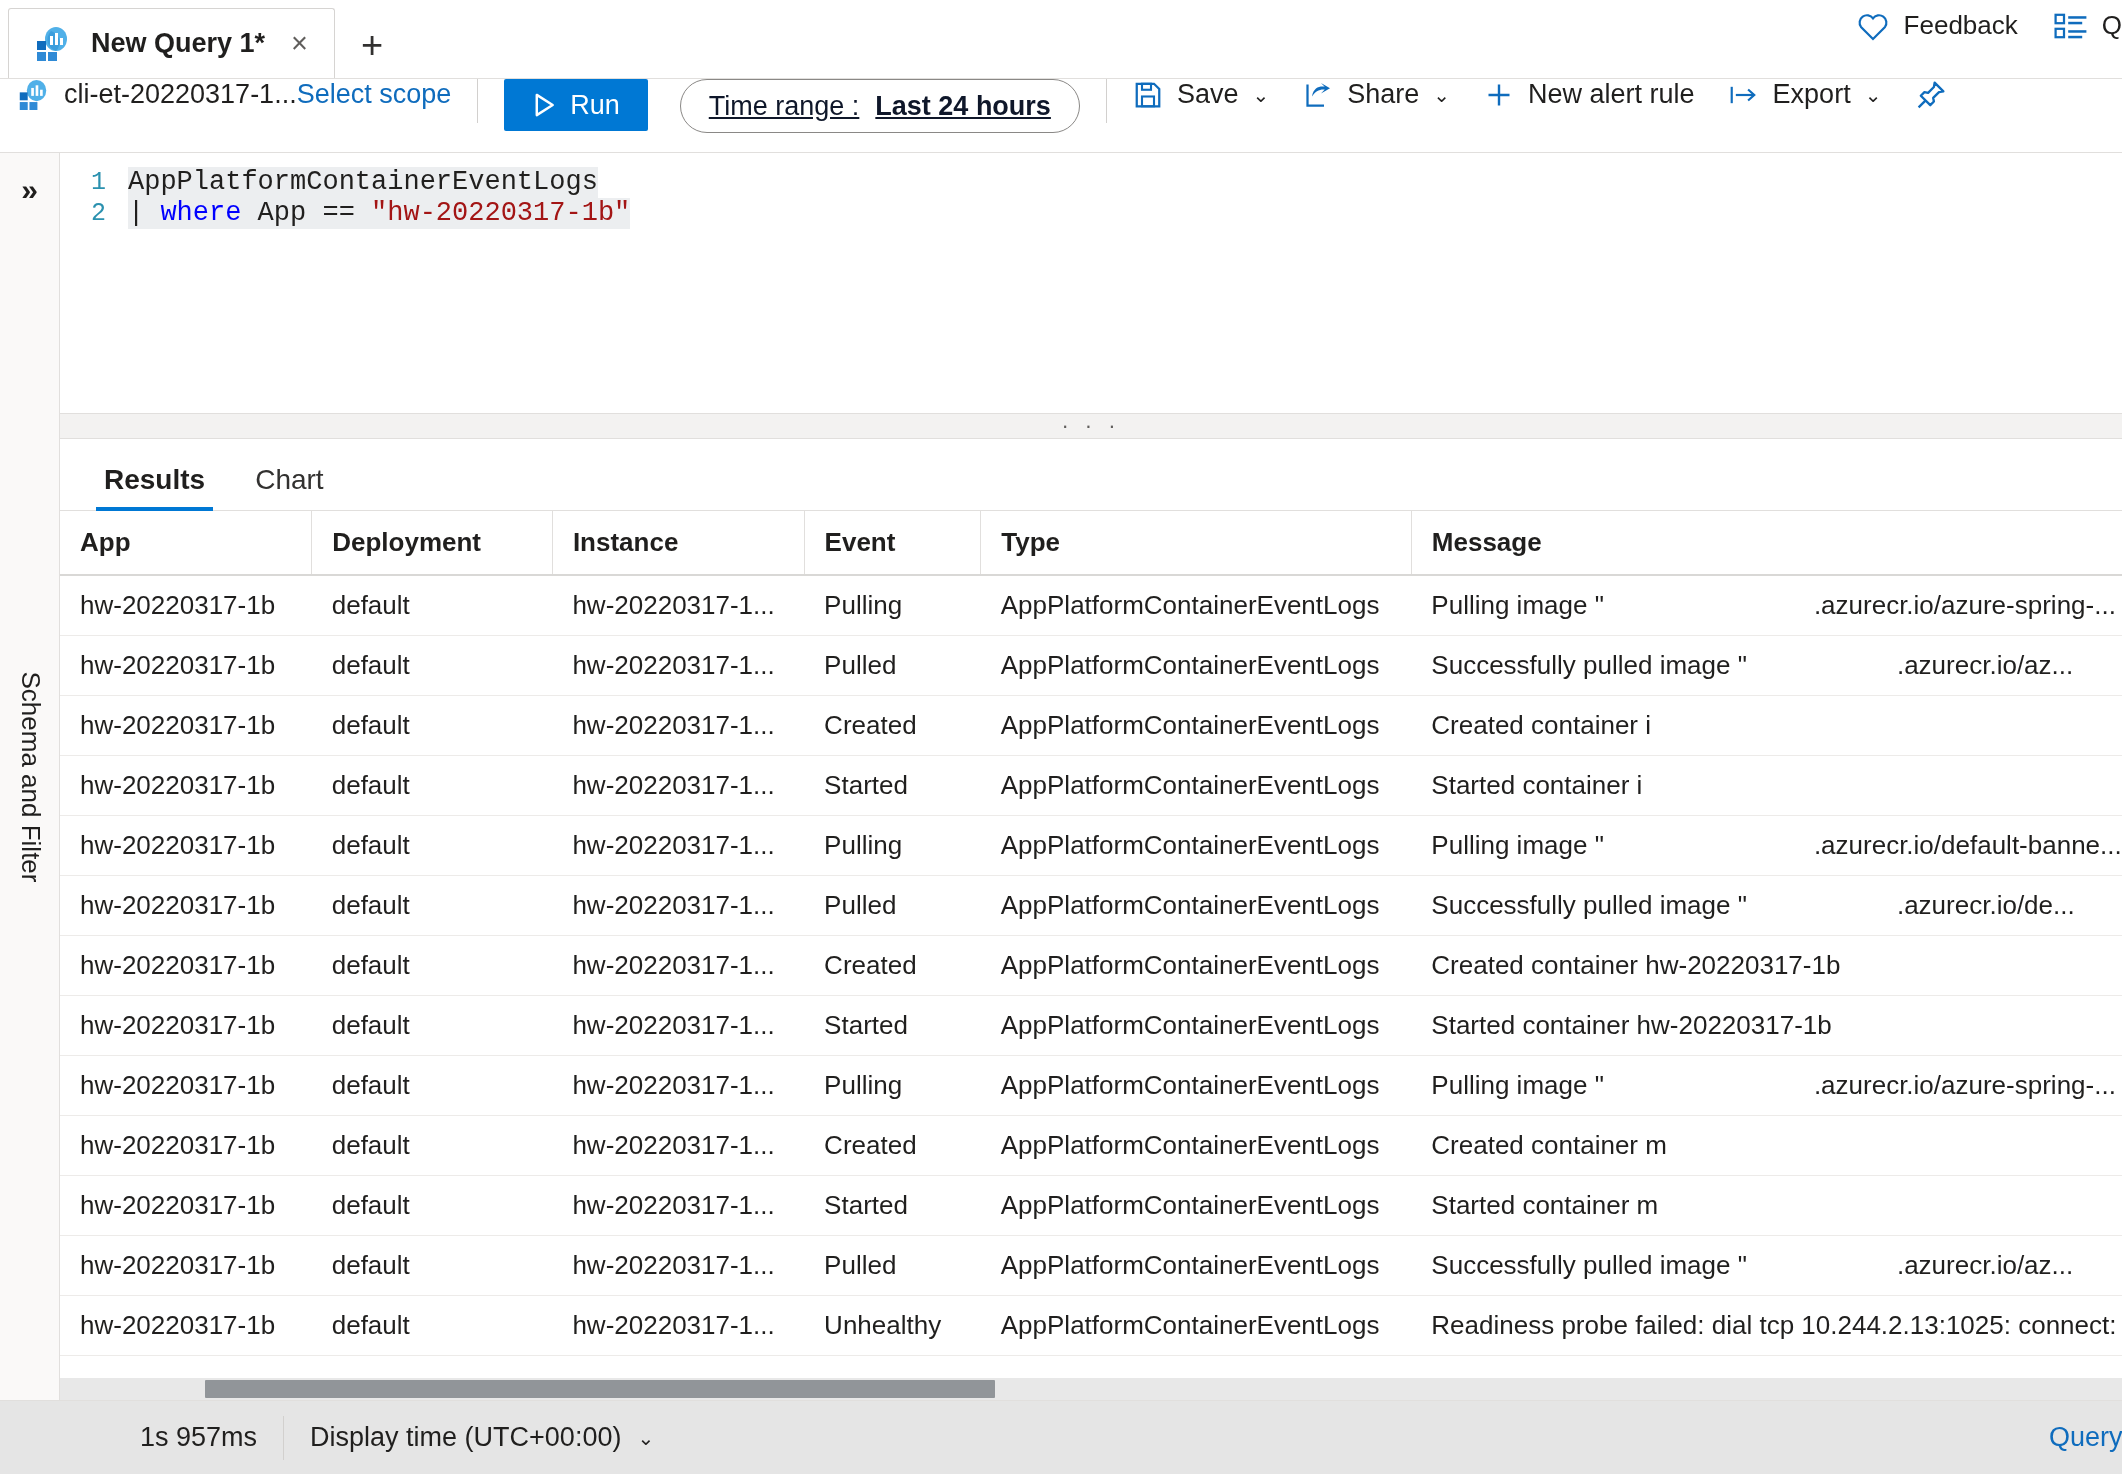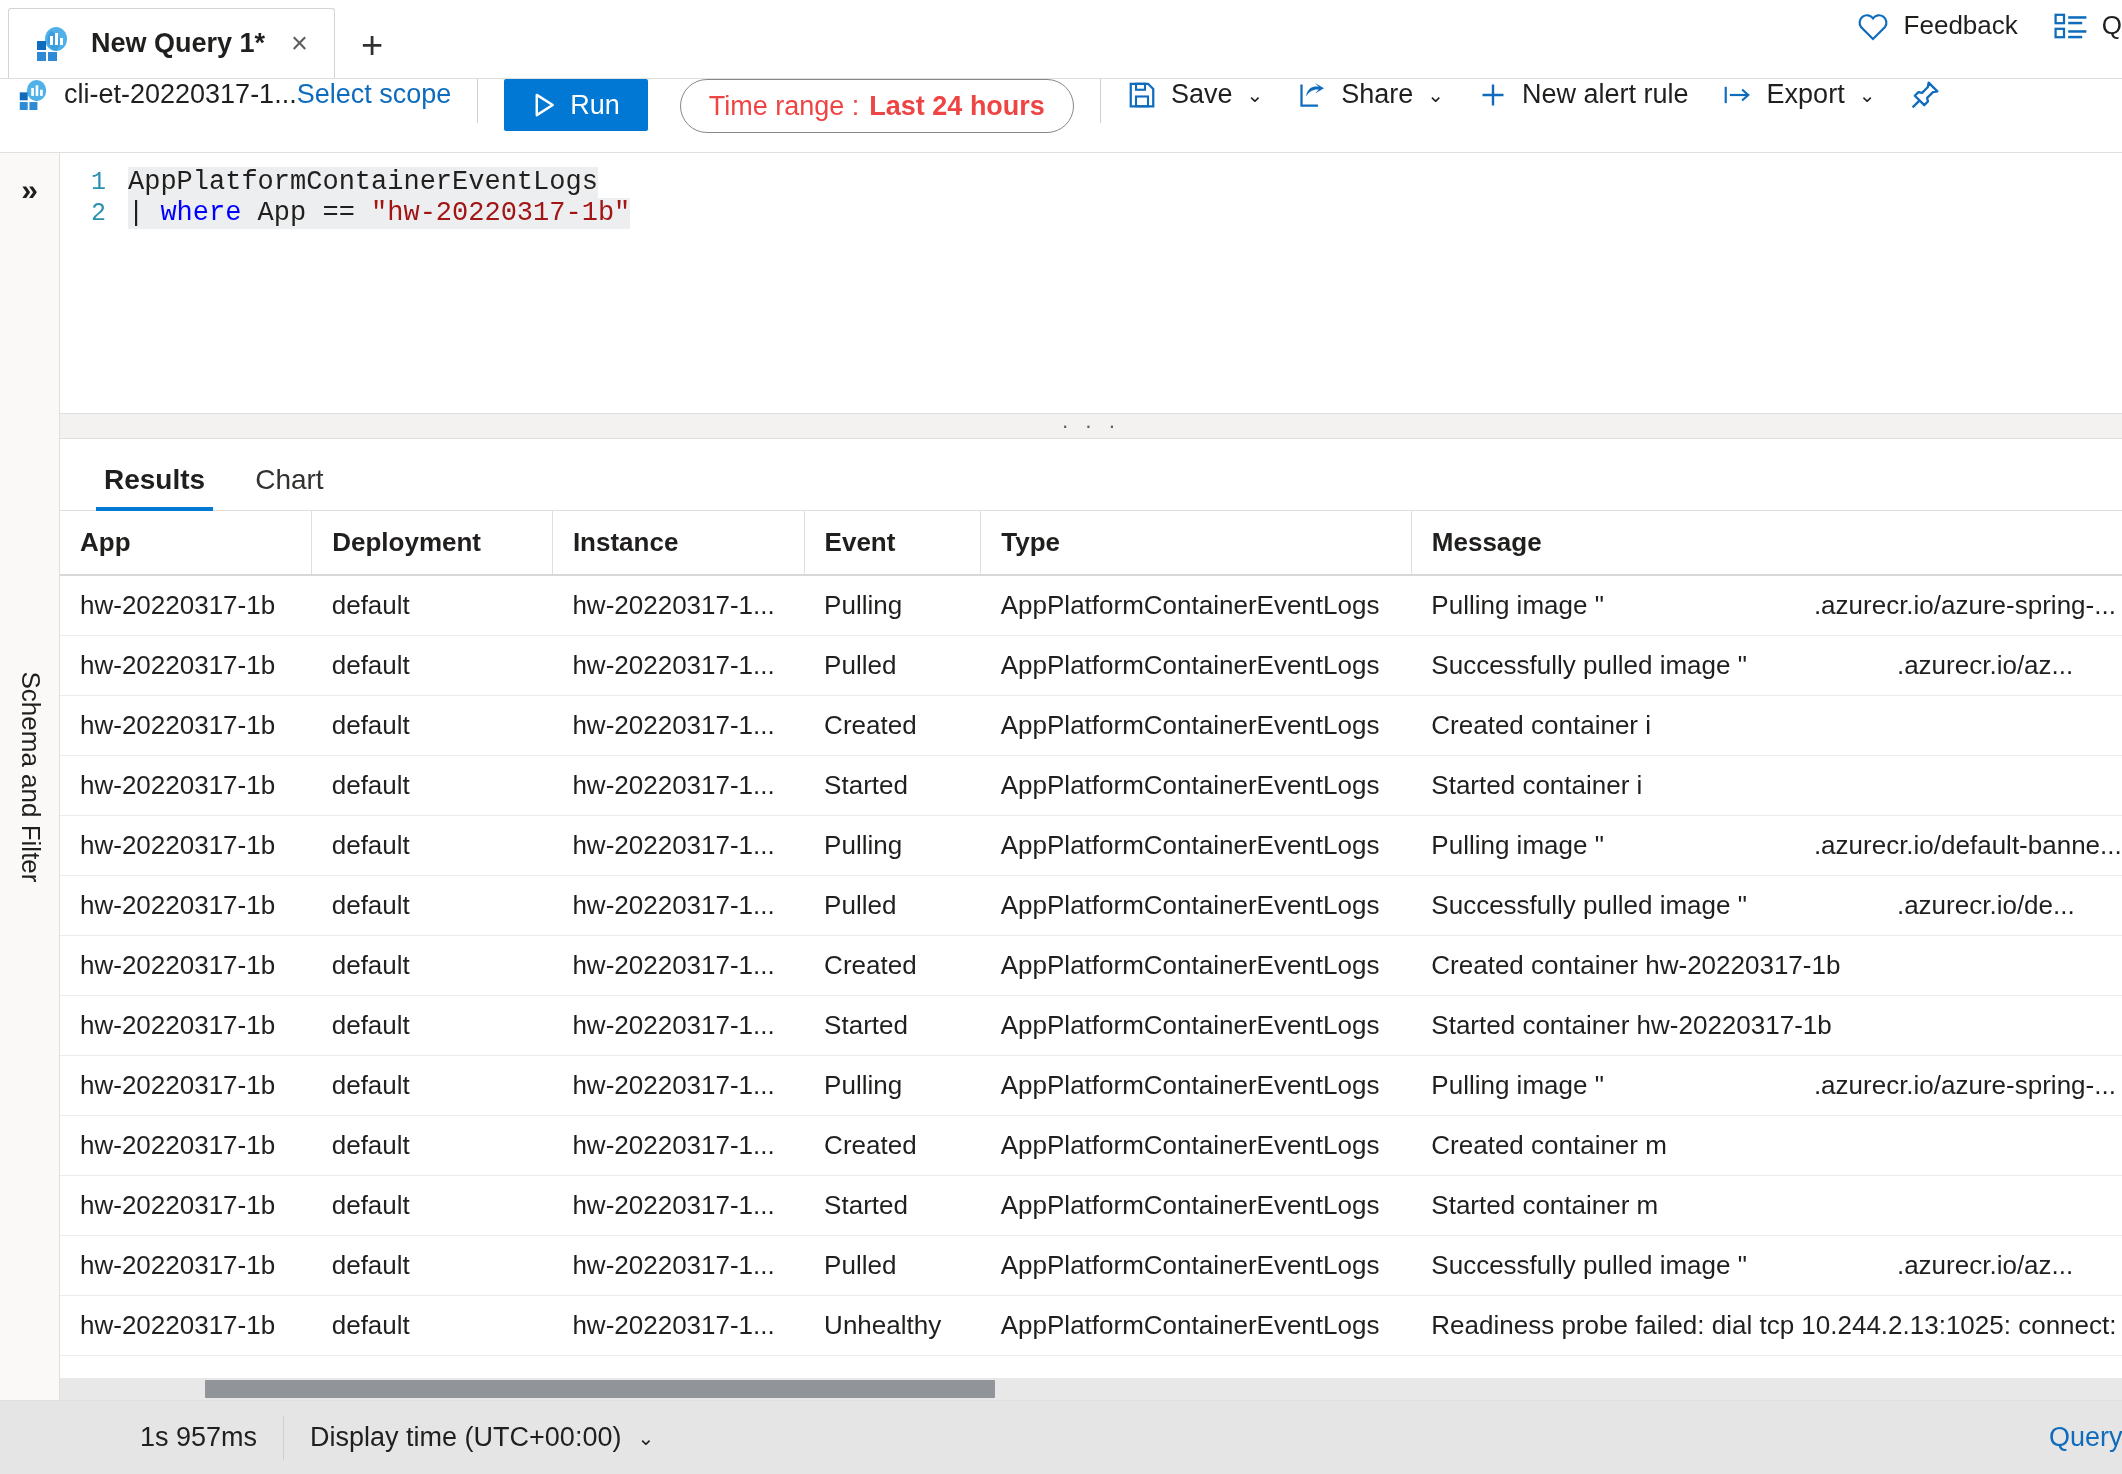--- a/index.html
+++ b/index.html
@@ -104,24 +104,25 @@
     font-size: 27px; border: none; border-radius: 2px; cursor: pointer;
     font-family: "Liberation Sans", sans-serif;
   }
   .timerange {
     margin-left: 32px;
     height: 54px;
     border: 1px solid #8a8886;
     border-radius: 27px;
     padding: 0 28px;
     display: flex; align-items: center;
-    font-size: 27px; color: #ef4444; cursor: pointer;
+    font-size: 27px; color: #0f172a; cursor: pointer;
     white-space: nowrap;
-  }
-  .timerange b { font-weight: bold; margin-left: 10px; }
+    text-decoration: underline;
+  }
+  .timerange b { font-weight: bold; margin-left: 16px; }
   .cmd-item {
     display: flex; align-items: center; gap: 14px;
     font-size: 27px; color: #201f1e; cursor: pointer;
     margin-right: 34px; white-space: nowrap;
   }
   .chev { font-size: 20px; color: #201f1e; }
 
   
   .body { flex: 1 1 auto; display: flex; min-height: 0; }
 

